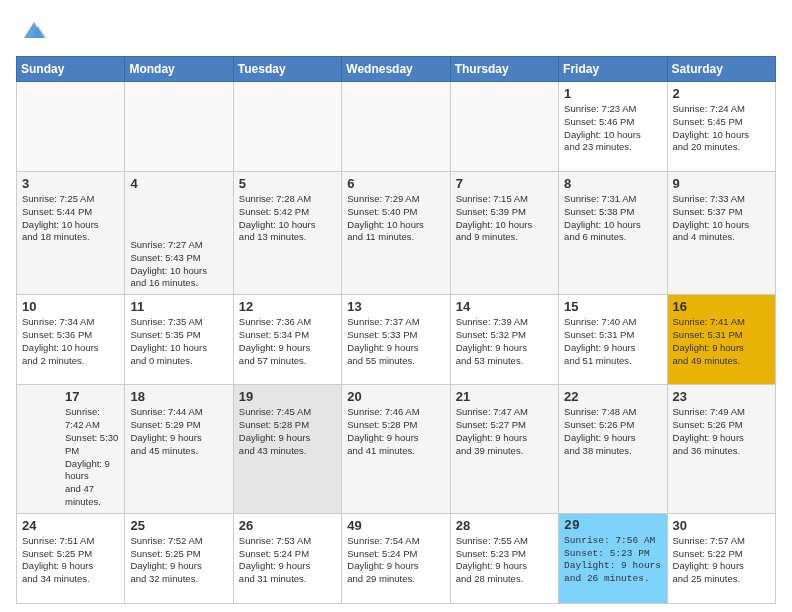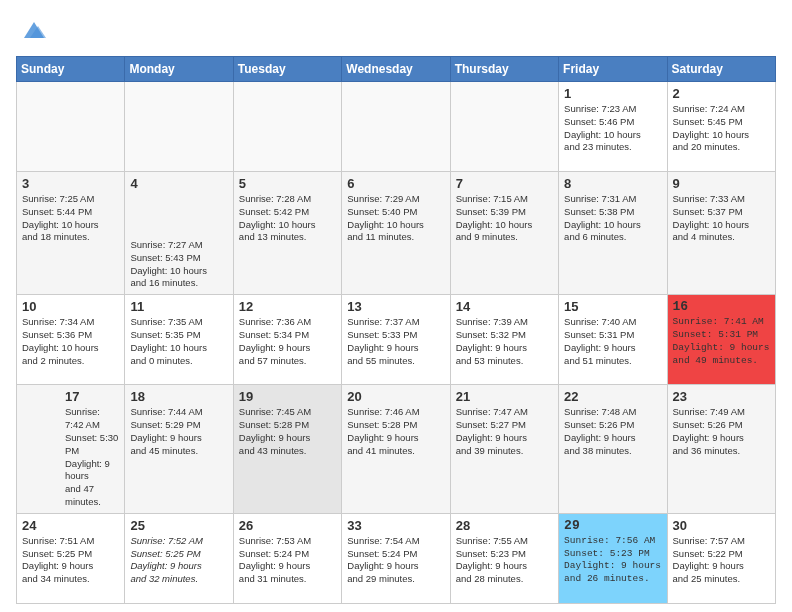--- a/index.html
+++ b/index.html
@@ -230,21 +230,21 @@
 Daylight: 9 hours
 and 53 minutes.</div>
         </td>
         <td style="background: rgb(255, 255, 255);">
           <div class="day-number">15</div>
           <div class="day-info" style="white-space: pre-line;">Sunrise: 7:40 AM
 Sunset: 5:31 PM
 Daylight: 9 hours
 and 51 minutes.</div>
         </td>
-        <td style="background: #ef4444; font-family: Liberation Mono, monospace;">
+        <td style="background: #eab308;">
           <div class="day-number">16</div>
           <div class="day-info" style="white-space: pre-line;">Sunrise: 7:41 AM
 Sunset: 5:31 PM
 Daylight: 9 hours
 and 49 minutes.</div>
         </td>
       </tr>
       <tr>
         <td style="background: rgb(245, 245, 245); padding-left: 48px;">
           <div class="day-number">17</div>
@@ -299,34 +299,34 @@
       <tr>
         <td style="background: rgb(255, 255, 255);">
           <div class="day-number">24</div>
           <div class="day-info" style="white-space: pre-line;">Sunrise: 7:51 AM
 Sunset: 5:25 PM
 Daylight: 9 hours
 and 34 minutes.</div>
         </td>
         <td style="background: rgb(255, 255, 255);">
           <div class="day-number">25</div>
-          <div class="day-info" style="white-space: pre-line; font-style: italic;">Sunrise: 7:52 AM
+          <div class="day-info" style="white-space: pre-line;">Sunrise: 7:52 AM
 Sunset: 5:25 PM
 Daylight: 9 hours
 and 32 minutes.</div>
         </td>
         <td style="background: rgb(255, 255, 255);">
           <div class="day-number">26</div>
           <div class="day-info" style="white-space: pre-line;">Sunrise: 7:53 AM
 Sunset: 5:24 PM
 Daylight: 9 hours
 and 31 minutes.</div>
         </td>
         <td style="background: rgb(255, 255, 255);">
-          <div class="day-number">33</div>
+          <div class="day-number">49</div>
           <div class="day-info" style="white-space: pre-line;">Sunrise: 7:54 AM
 Sunset: 5:24 PM
 Daylight: 9 hours
 and 29 minutes.</div>
         </td>
         <td style="background: rgb(255, 255, 255);">
           <div class="day-number">28</div>
           <div class="day-info" style="white-space: pre-line;">Sunrise: 7:55 AM
 Sunset: 5:23 PM
 Daylight: 9 hours

